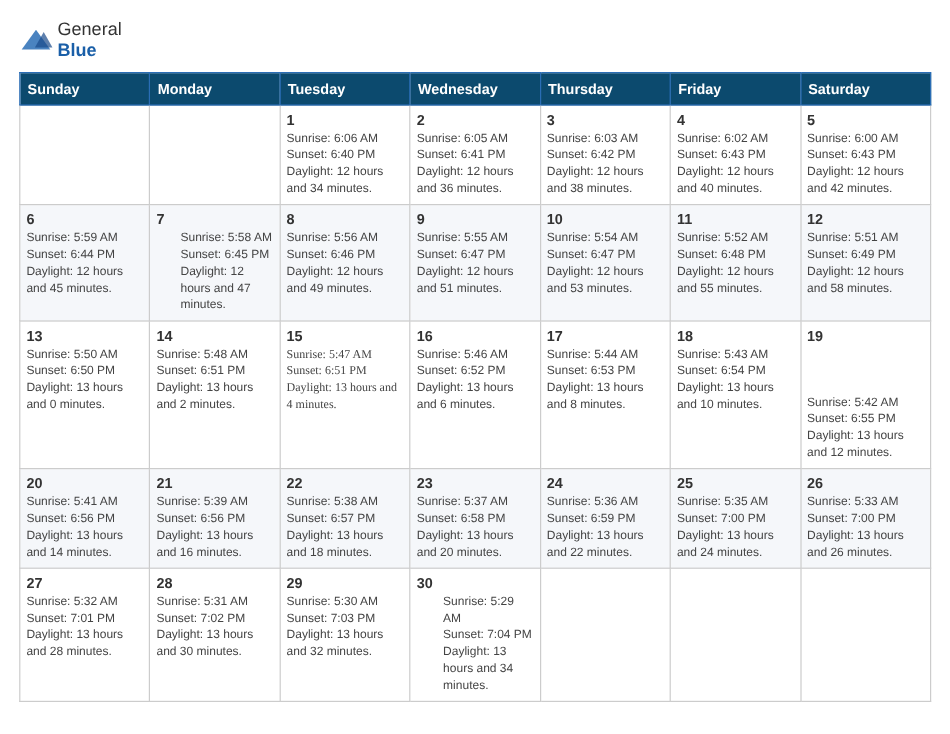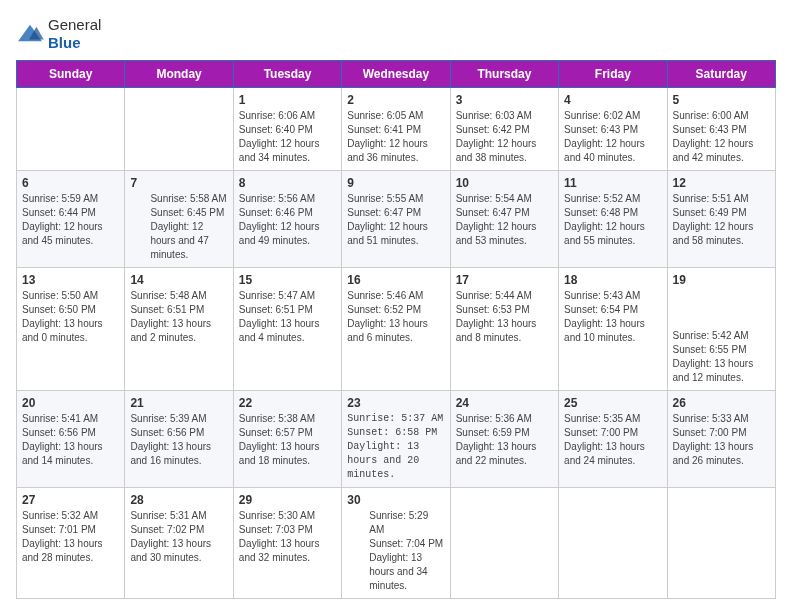--- a/index.html
+++ b/index.html
@@ -36,23 +36,23 @@
     .location-title {
       font-size: 16px;
       color: #333;
     }
     table {
       width: 100%;
       border-collapse: collapse;
       table-layout: fixed;
     }
     thead tr th {
-      background-color: #a21caf;
+      background-color: #0c4a6e;
       color: #fff;
-      text-align: center;
+      text-align: left;
       padding: 6px 6px;
       font-size: 12px;
       font-weight: bold;
       border: 1px solid #2a6db5;
     }
     tbody tr td {
       border: 1px solid #ccc;
       vertical-align: top;
       padding: 5px 5px;
       font-size: 10px;
@@ -192,21 +192,21 @@
 Daylight: 13 hours and 0 minutes.</div>
         </td>
         <td>
           <span class="day-number">14</span>
           <div class="day-info" style="white-space: pre-line;">Sunrise: 5:48 AM
 Sunset: 6:51 PM
 Daylight: 13 hours and 2 minutes.</div>
         </td>
         <td>
           <span class="day-number">15</span>
-          <div class="day-info" style="white-space: pre-line;">Sunrise: 5:47 AM
+          <div class="day-info" style="white-space: pre-line; font-family: Liberation Serif, serif;">Sunrise: 5:47 AM
 Sunset: 6:51 PM
 Daylight: 13 hours and 4 minutes.</div>
         </td>
         <td>
           <span class="day-number">16</span>
           <div class="day-info" style="white-space: pre-line;">Sunrise: 5:46 AM
 Sunset: 6:52 PM
 Daylight: 13 hours and 6 minutes.</div>
         </td>
         <td>
@@ -242,21 +242,21 @@
 Daylight: 13 hours and 16 minutes.</div>
         </td>
         <td>
           <span class="day-number">22</span>
           <div class="day-info" style="white-space: pre-line;">Sunrise: 5:38 AM
 Sunset: 6:57 PM
 Daylight: 13 hours and 18 minutes.</div>
         </td>
         <td>
           <span class="day-number">23</span>
-          <div class="day-info" style="white-space: pre-line; font-family: Liberation Mono, monospace;">Sunrise: 5:37 AM
+          <div class="day-info" style="white-space: pre-line;">Sunrise: 5:37 AM
 Sunset: 6:58 PM
 Daylight: 13 hours and 20 minutes.</div>
         </td>
         <td>
           <span class="day-number">24</span>
           <div class="day-info" style="white-space: pre-line;">Sunrise: 5:36 AM
 Sunset: 6:59 PM
 Daylight: 13 hours and 22 minutes.</div>
         </td>
         <td>

